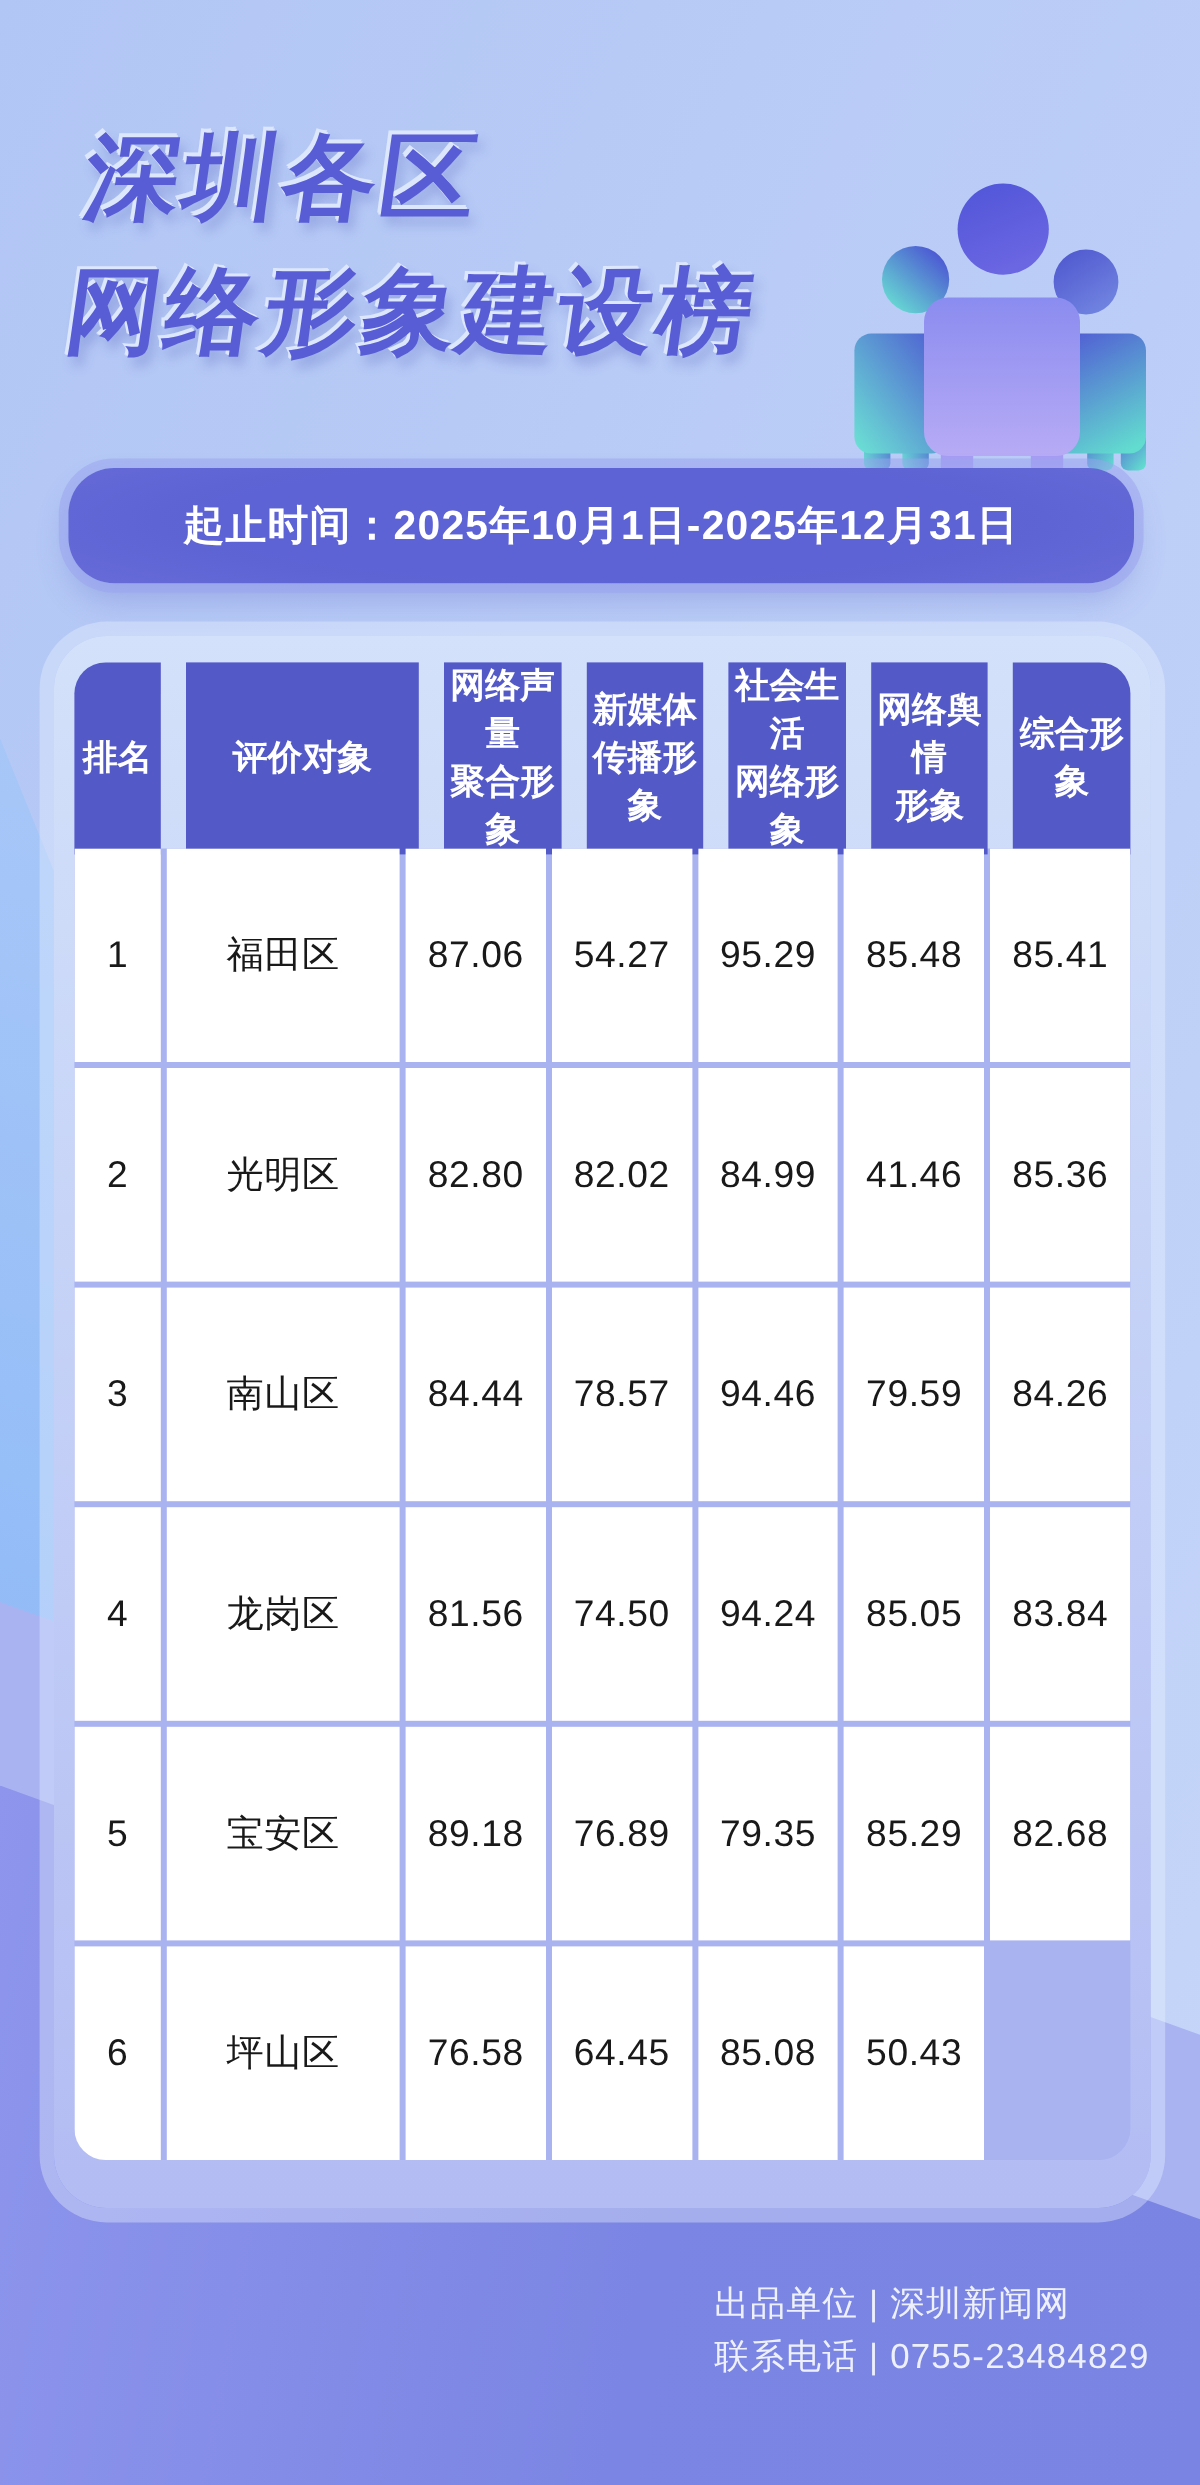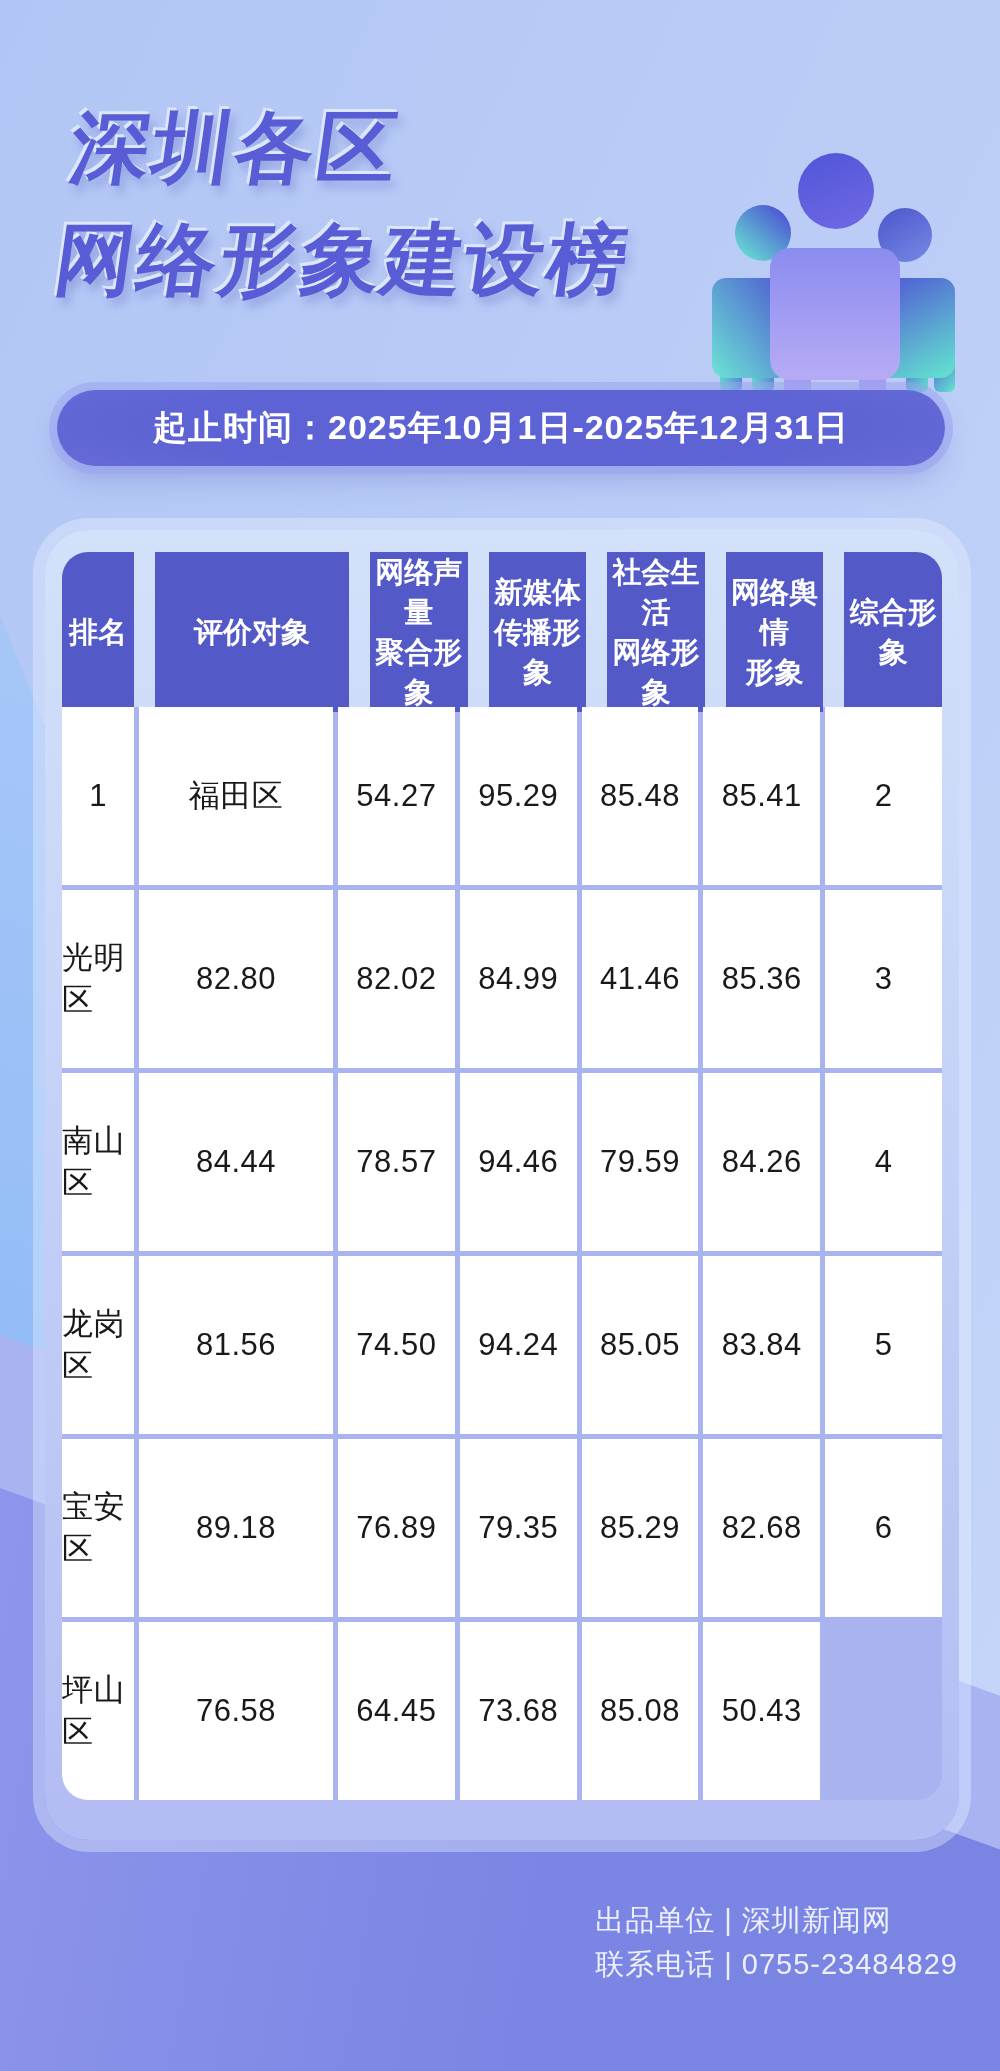--- a/index.html
+++ b/index.html
@@ -19,21 +19,21 @@
     background:linear-gradient(100deg,#8d95ec 0%,#7b85e3 55%,#7a84e2 100%);
     clip-path:polygon(0 0,100% 62%,100% 100%,0 100%);}
   
   .title{position:absolute;left:48px;top:92px;color:#585dd6;
     font-size:79px;font-weight:900;letter-spacing:3px;line-height:1.42;
     transform:skewX(-8deg);transform-origin:0 100%;
     text-shadow:-3px -3px 0 #dde7fb,-2px -2px 0 #dde7fb,5px 7px 10px rgba(70,80,180,.28);}
   
   .hero-icon{position:absolute;left:700px;top:148px;width:266px;height:250px;}
   
-  .banner{position:absolute;left:57px;top:390px;width:888px;height:76px;border-radius:38px;
+  .banner{position:absolute;left:57px;top:390px;width:888px;height:96px;border-radius:38px;
     background:radial-gradient(120% 170% at 50% 45%,#5d62d4 30%,#7a7fe1 100%);
     box-shadow:0 0 0 8px rgba(154,161,240,.5),0 14px 26px rgba(90,100,200,.30);
     display:flex;align-items:center;justify-content:center;
     color:#ffffff;font-size:34px;font-weight:bold;letter-spacing:1px;}
   
   .card{position:absolute;left:45px;top:530px;width:914px;height:1310px;border-radius:44px;
     background:linear-gradient(180deg,#d3e1fa 0%,#c6d3f7 40%,#b3bcf3 100%);
     box-shadow:0 0 0 12px rgba(235,242,254,.38);}
   .card-inner{position:absolute;left:17px;right:17px;top:22px;}
   .thead{display:grid;grid-template-columns:72px 194px repeat(5,1fr);gap:21px;height:150px;}
@@ -126,20 +126,21 @@
 传播形象</div>
           <div class="th">社会生活
 网络形象</div>
           <div class="th">网络舆情
 形象</div>
           <div class="th">综合形象</div>
         </div>
       <div class="tbody" id="tbody">
           <div class="td">1</div>
           <div class="td">福田区</div>
+          <div class="td">87.06</div>
           <div class="td">54.27</div>
           <div class="td">95.29</div>
           <div class="td">85.48</div>
           <div class="td">85.41</div>
           <div class="td">2</div>
           <div class="td">光明区</div>
           <div class="td">82.80</div>
           <div class="td">82.02</div>
           <div class="td">84.99</div>
           <div class="td">41.46</div>
@@ -162,21 +163,20 @@
           <div class="td">宝安区</div>
           <div class="td">89.18</div>
           <div class="td">76.89</div>
           <div class="td">79.35</div>
           <div class="td">85.29</div>
           <div class="td">82.68</div>
           <div class="td">6</div>
           <div class="td">坪山区</div>
           <div class="td">76.58</div>
           <div class="td">64.45</div>
-          <div class="td">73.68</div>
           <div class="td">85.08</div>
           <div class="td">50.43</div>
         </div>
     </div>
   </div>
 
   <div class="footer">
     <div>出品单位 | 深圳新闻网</div>
     <div>联系电话 | 0755-23484829</div>
   </div>

